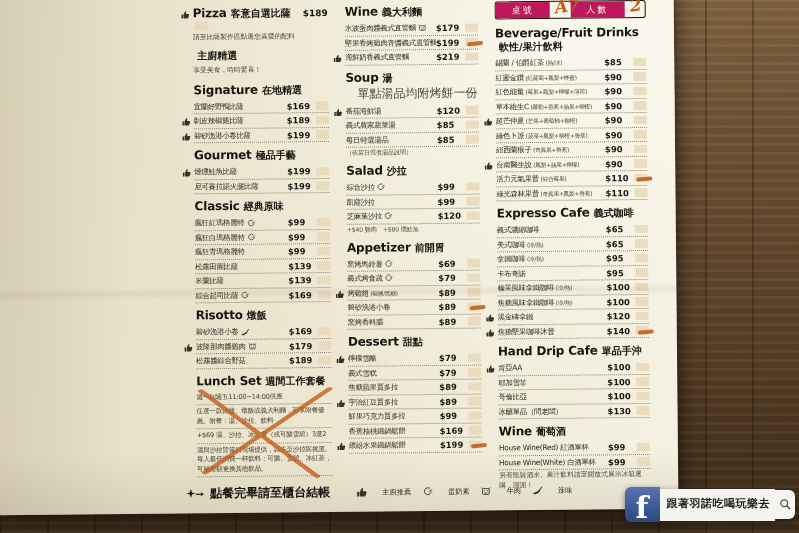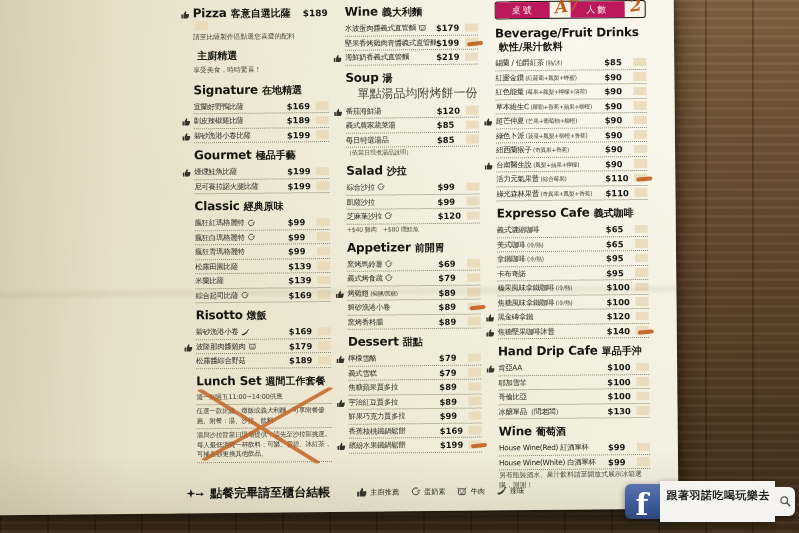--- a/index.html
+++ b/index.html
@@ -54,26 +54,26 @@
   .xmark svg{width:100%;height:100%;}
   
   .tablebar{display:flex;align-items:stretch;height:16px;margin:1px 0 7px;position:relative;border:1.5px solid #14120d;border-radius:3px;background:#f8f4e6;overflow:visible;}
   .tbl{background:#be185d;color:#f6f2e4;font-weight:normal;font-size:9px;display:flex;align-items:center;padding:0 16px;letter-spacing:2px;flex:none;}
   .tbv{flex:1;position:relative;}
   .hand{position:absolute;left:5px;top:-6px;font-size:17px;color:#c05f1d;font-style:italic;font-weight:bold;transform:rotate(-7deg);font-family:"DejaVu Serif","Liberation Serif",serif;white-space:nowrap;}
   
   .footer{position:absolute;left:198px;top:496px;display:flex;align-items:center;}
   .fo-text{font-size:12px;font-weight:bold;color:#17150f;margin-left:4px;}
   .legend{display:flex;gap:11px;margin-left:26px;}
-  .lg{display:flex;align-items:center;gap:3px;font-size:7.2px;color:#2c2922;position:relative;}
+  .lg{display:flex;align-items:center;gap:15px;font-size:7.2px;color:#2c2922;position:relative;}
   .lg .ico svg{width:11px;height:11px;}
   
   .fb-badge{position:absolute;right:4px;bottom:11px;display:flex;align-items:center;filter:drop-shadow(0 2px 3px rgba(0,0,0,.45));}
   .fb-f{width:35px;height:35px;background:linear-gradient(#5a73ac,#3b5998 60%,#2f477a);color:#fff;font-weight:bold;font-size:30px;line-height:.95;display:flex;align-items:flex-end;justify-content:center;border-radius:6px 0 0 6px;font-family:"DejaVu Serif","Liberation Serif",serif;}
-  .fb-txt{height:29px;background:#f5f4f0;color:#1d1d1d;font-size:11px;font-weight:bold;display:flex;align-items:center;padding:0 5px 12px 7px;letter-spacing:.5px;white-space:nowrap;}
+  .fb-txt{height:29px;background:#f5f4f0;color:#1d1d1d;font-size:11px;font-weight:bold;display:flex;align-items:center;padding:0 5px 3px 7px;letter-spacing:.5px;white-space:nowrap;}
   .fb-mag{height:29px;width:20px;background:#f5f4f0;border-radius:0 6px 6px 0;display:flex;align-items:center;justify-content:center;}
 </style>
 </head>
 <body>
 
 <div class="wood"></div>
 
 <div class="paper">
 
   <div class="content">
@@ -244,20 +244,21 @@
             <span class="swatch"></span>
           </div>
         </section>
         <section class="sec">
           <div class="sec-title">
             <span class="en">Lunch Set</span>
             <span class="zh">週間工作套餐</span>
           </div>
           <div class="lsnote">週一到週五11:00~14:00供應</div>
           <div class="lsnote">任選一款比薩、燉飯或義大利麵，可享附餐優惠。附餐：湯、沙拉、飲料</div>
+          <div class="lsnote">+$69 湯、沙拉、冰紅茶（或可樂雪碧）3選2</div>
           <div class="lsnote">湯與沙拉皆當日現場提供，請先至沙拉區挑選。每人最低消費一杯飲料：可樂、雪碧、冰紅茶，可補差額更換其他飲品。</div>
           <div class="xmark"><svg viewBox="0 0 100 100" preserveAspectRatio="none">
               <path d="M10 3 L80 97 M88 2 L12 92" stroke="#c05f1d" stroke-width="3.5" fill="none" stroke-linecap="round" opacity=".8"></path>
             </svg></div>
         </section>
       </div>
     <div class="col col2">
         <section class="sec">
           <div class="sec-title">
             <span class="en">Wine</span>

